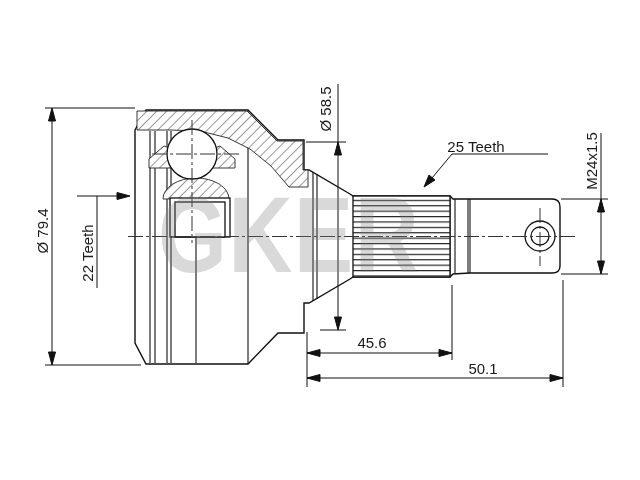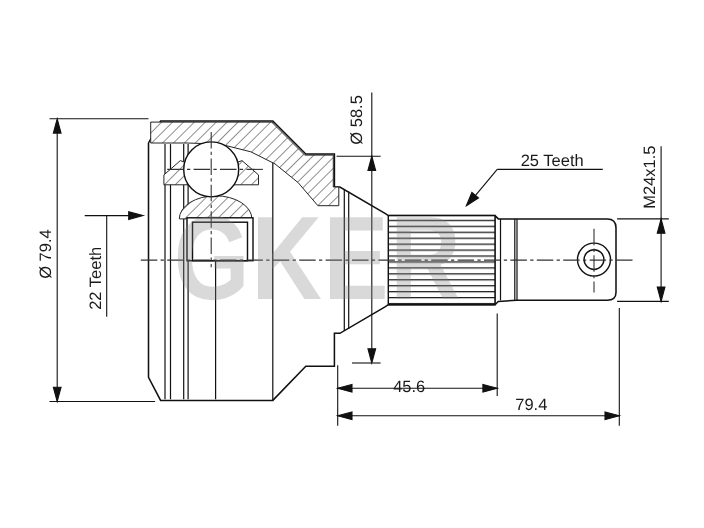--- a/index.html
+++ b/index.html
@@ -146,25 +146,25 @@
       <polygon fill="#111111" points="563,378 550,374.5 550,381.5"></polygon>
     </g>
   </svg>
 
   <div class="dimlabel vert" style="left:42px;top:231px;">Ø 79.4</div>
 
   <div class="dimlabel vert" style="left:87px;top:253px;">22 Teeth</div>
 
   <div class="dimlabel vert" style="left:325px;top:109px;">Ø 58.5</div>
 
-  <div class="dimlabel" style="left:502px;top:146px;">25 Teeth</div>
+  <div class="dimlabel" style="left:476px;top:146px;">25 Teeth</div>
 
   <div class="dimlabel vert" style="left:591px;top:161px;">M24x1.5</div>
 
-  <div class="dimlabel" style="left:372px;top:342px;margin-top:10px;">45.6</div>
+  <div class="dimlabel" style="left:372px;top:342px;">45.6</div>
 
-  <div class="dimlabel" style="left:483px;top:368px;">79.4</div>
+  <div class="dimlabel" style="left:483px;top:368px;">50.1</div>
 
   <div class="watermark">
     <div class="wm-latin">GKER</div>
   </div>
 
 </div>
 
 </body></html>

